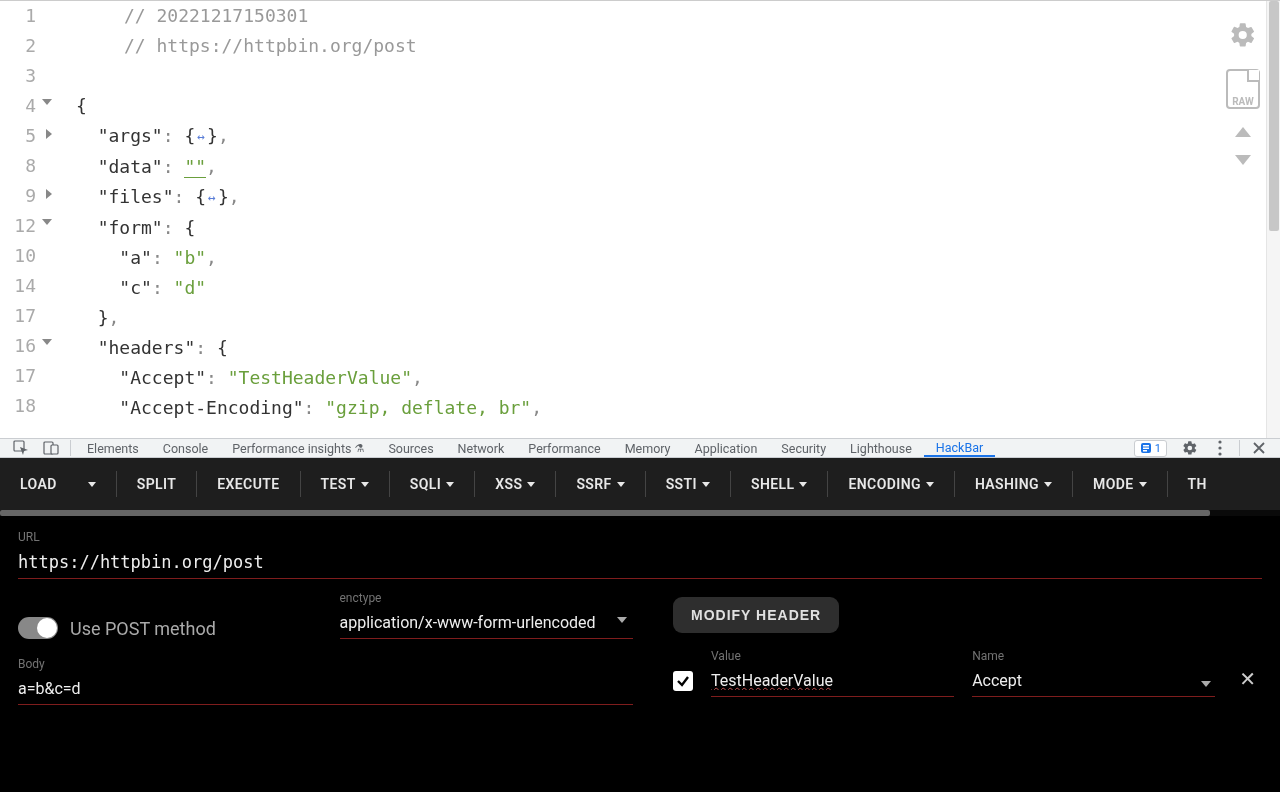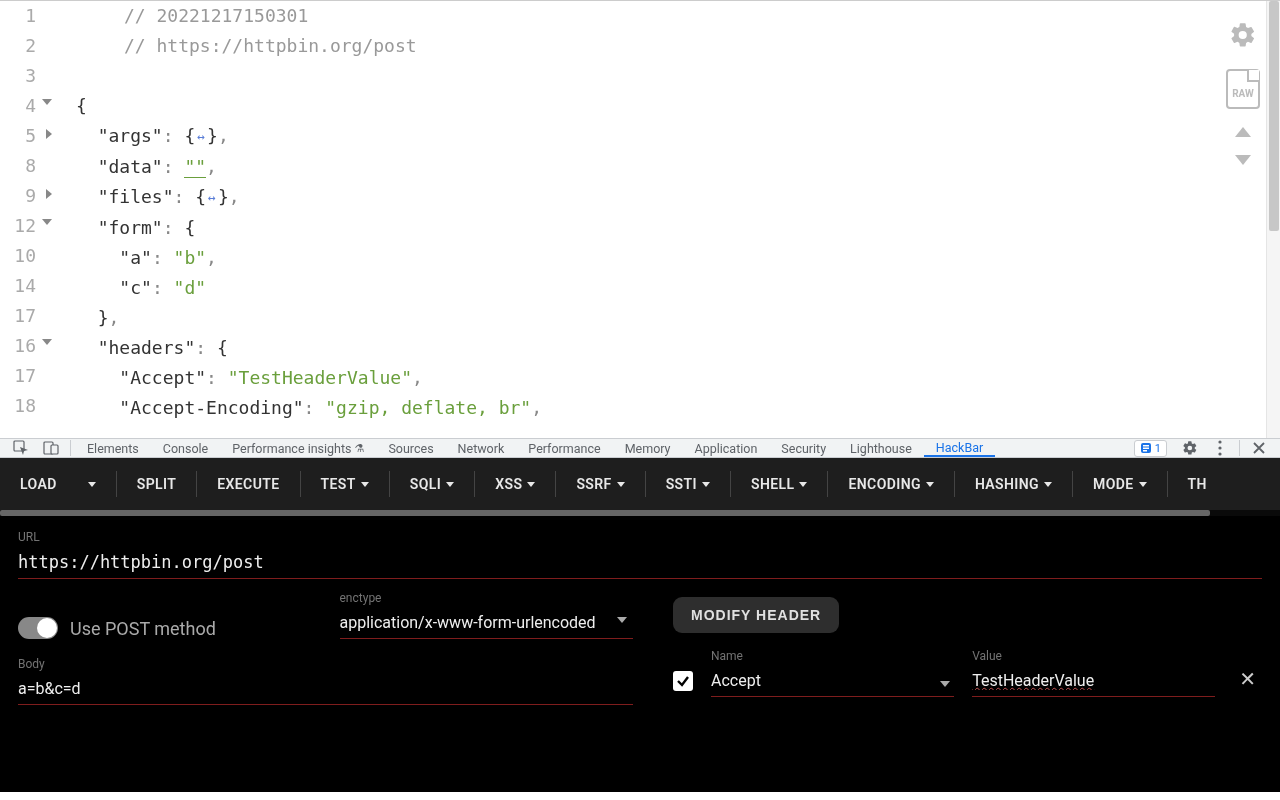--- a/index.html
+++ b/index.html
@@ -89,21 +89,21 @@
   display:flex;align-items:center;justify-content:center;
 }
 .raw-box {
   width: 34px; height: 40px;
   border: 2px solid #bbb;
   border-radius: 4px;
   position: relative;
   display:flex;align-items:flex-end;justify-content:center;
   font-size: 10px;
   color:#bbb;
-  padding-bottom:8px;
+  padding-bottom:0;
   font-weight:bold;
 }
 .raw-box::before {
   content:'';
   position:absolute;
   top:-1px;right:-1px;
   width:10px;height:10px;
   background:#fff;
   border-left:2px solid #bbb;
   border-bottom:2px solid #bbb;
@@ -522,25 +522,25 @@
 
     <div class="col-right">
       <button class="modify-btn">MODIFY HEADER</button>
       <div class="header-row">
         <div class="checkbox">
           <svg width="14" height="14" viewBox="0 0 14 14" stroke="currentColor" stroke-width="2.4" fill="none">
               <path d="M2 7 L6 11 L12 3"></path>
             </svg>
         </div>
         <div class="header-field">
+          <label class="field-label">Value</label>
+          <input class="text-input text-input-plain underline-wavy" value="TestHeaderValue" style="">
+        </div>
+        <div class="header-field">
           <label class="field-label">Name</label>
           <input class="text-input text-input-plain" value="Accept" style="">
           <span class="caret"></span>
         </div>
-        <div class="header-field">
-          <label class="field-label">Value</label>
-          <input class="text-input text-input-plain underline-wavy" value="TestHeaderValue" style="">
-        </div>
         <div class="close-x">✕</div>
       </div>
     </div>
   </div>
 </div>
 
 </body></html>

